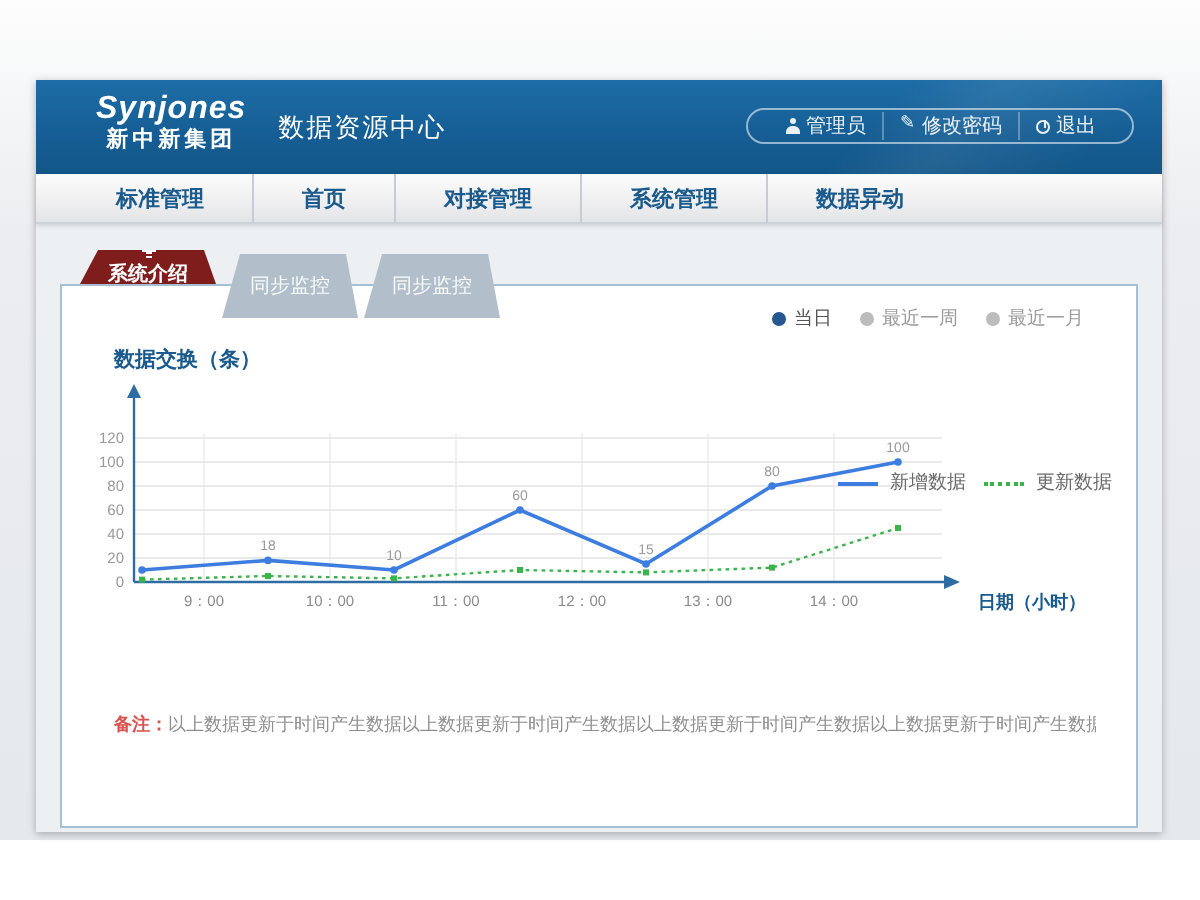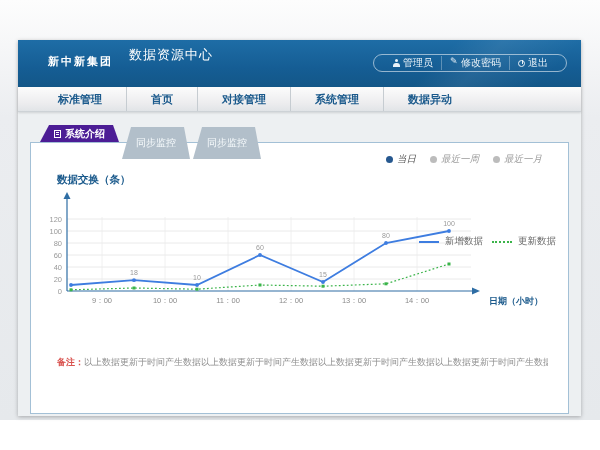--- a/index.html
+++ b/index.html
@@ -41,28 +41,28 @@
     border-bottom:1px solid #cdd2d6; box-shadow:0 1px 2px rgba(0,0,0,.12); position:relative; }
   .nav-item { display:flex; align-items:center; padding:0 24px; font-size:11px; font-weight:bold;
     color:#1b5a8c; cursor:pointer; position:relative; }
   .nav-item + .nav-item { border-left:1px solid #c6ccd1; }
 
   
   .content { position:absolute; left:0; right:0; top:72px; bottom:0; padding:13px 12px 5px; }
   .tabs { display:flex; margin-left:10px; height:17px; position:relative; z-index:2; }
   .tab { display:flex; align-items:center; justify-content:center; gap:4px; font-size:10px;
     padding:0 14px; cursor:pointer; clip-path:polygon(9px 0,calc(100% - 6px) 0,100% 100%,0 100%); }
-  .tab.active { background:#4c1d95; color:#fff; font-weight:bold; }
+  .tab.active { background:#7f1d1d; color:#fff; font-weight:bold;flex-direction:column; }
   .tab.inactive { background:#b2bfca; color:#f6fafc; margin-left:3px; height:32px; margin-top:2px; }
   .doc-icon { display:inline-block; width:7px; height:8px; border:1px solid #fff; position:relative; }
   .doc-icon::before { content:""; position:absolute; left:1px; top:1.5px; width:3px; height:1px;
     background:#fff; box-shadow:0 2px 0 #fff; }
   .panel { position:relative; background:#fff; border:1px solid #a3c0d6; height:272px; }
 
-  .range-legend { position:absolute; top:10px; right:26px; display:flex; gap:14px;font-style:italic; }
+  .range-legend { position:absolute; top:10px; right:26px; display:flex; gap:14px; }
   .range-item { display:flex; align-items:center; gap:4px; font-size:9.5px; cursor:pointer; }
   .range-dot { width:7px; height:7px; border-radius:50%; }
   .range-item.selected .range-dot { background:#26588f; }
   .range-item.selected .range-label { color:#555; }
   .range-item.unselected .range-dot { background:#bcbcbc; }
   .range-item.unselected .range-label { color:#9b9b9b; }
 
   .chart-ylabel { position:absolute; top:30px; left:26px; font-size:10.5px; font-weight:bold; color:#1b5a8c;font-family:Liberation Mono, monospace; }
   svg.line-chart { position:absolute; top:46px; left:14px; }
 
@@ -80,20 +80,21 @@
 <body>
 
 <div class="page-bg"></div>
 
 <div class="window">
 
   <div class="app-header">
     <div class="header-highlight"></div>
     <div class="brand">
       <div class="logo">
+        <div class="logo-en">Synjones</div>
         <div class="logo-cn">新中新集团</div>
       </div>
       <div class="app-title">数据资源中心</div>
     </div>
     <div class="userbar">
       <div class="userbar-item">
         <span class="u-icon icon-user"></span>
         <span>管理员</span>
       </div>
       <div class="userbar-item">

